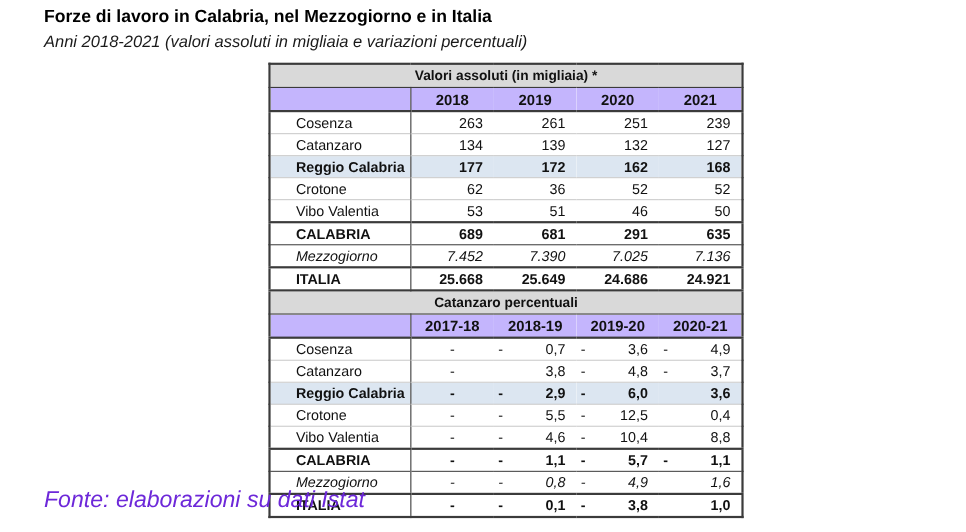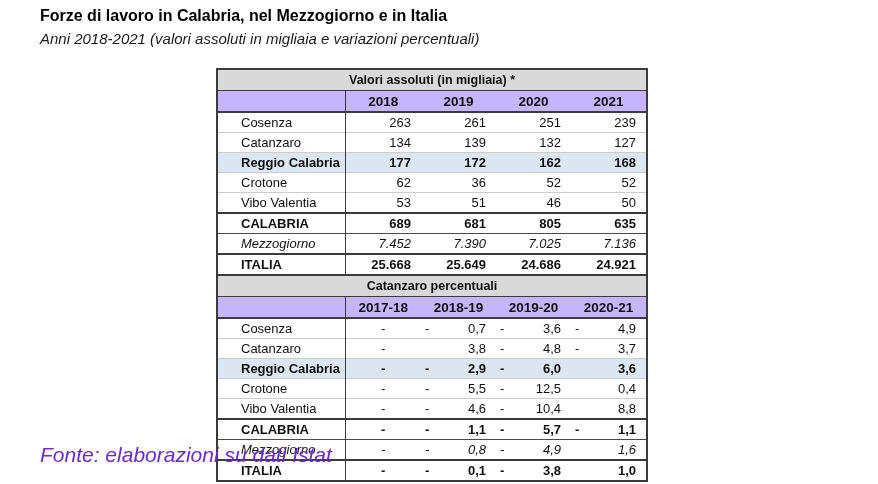--- a/index.html
+++ b/index.html
@@ -13,21 +13,21 @@
     font-size:16px; font-weight:700; color:#000;
   }
   .subtitle {
     position:absolute; left:40px; top:30px;
     font-size:15px; font-style:italic; color:#1a1a1a;
   }
   .source {
     position:absolute; left:40px; top:443px;
     font-size:21px; font-style:italic; color:#6d28d9;
   }
-  .table-wrap { position:absolute; left:216px; top:57px;margin-top:11px; }
+  .table-wrap { position:absolute; left:244px; top:57px; }
   table {
     border-collapse:collapse; table-layout:fixed; width:430px;
     border:2px solid #3b3b3b;
   }
   td {
     height:19px; padding:0; font-size:13px; vertical-align:middle;
     white-space:nowrap; overflow:hidden;
   }
   tr.sec-header td {
     background:#d9d9d9; font-weight:700; text-align:center;
@@ -110,21 +110,21 @@
           <td class="lbl">Vibo Valentia</td>
           <td class="num">53</td>
           <td class="num">51</td>
           <td class="num">46</td>
           <td class="num">50</td>
         </tr>
         <tr class="data row-total">
           <td class="lbl">CALABRIA</td>
           <td class="num">689</td>
           <td class="num">681</td>
-          <td class="num">805</td>
+          <td class="num">291</td>
           <td class="num">635</td>
         </tr>
         <tr class="data row-italic">
           <td class="lbl">Mezzogiorno</td>
           <td class="num">7.452</td>
           <td class="num">7.390</td>
           <td class="num">7.025</td>
           <td class="num">7.136</td>
         </tr>
         <tr class="data row-strong">

